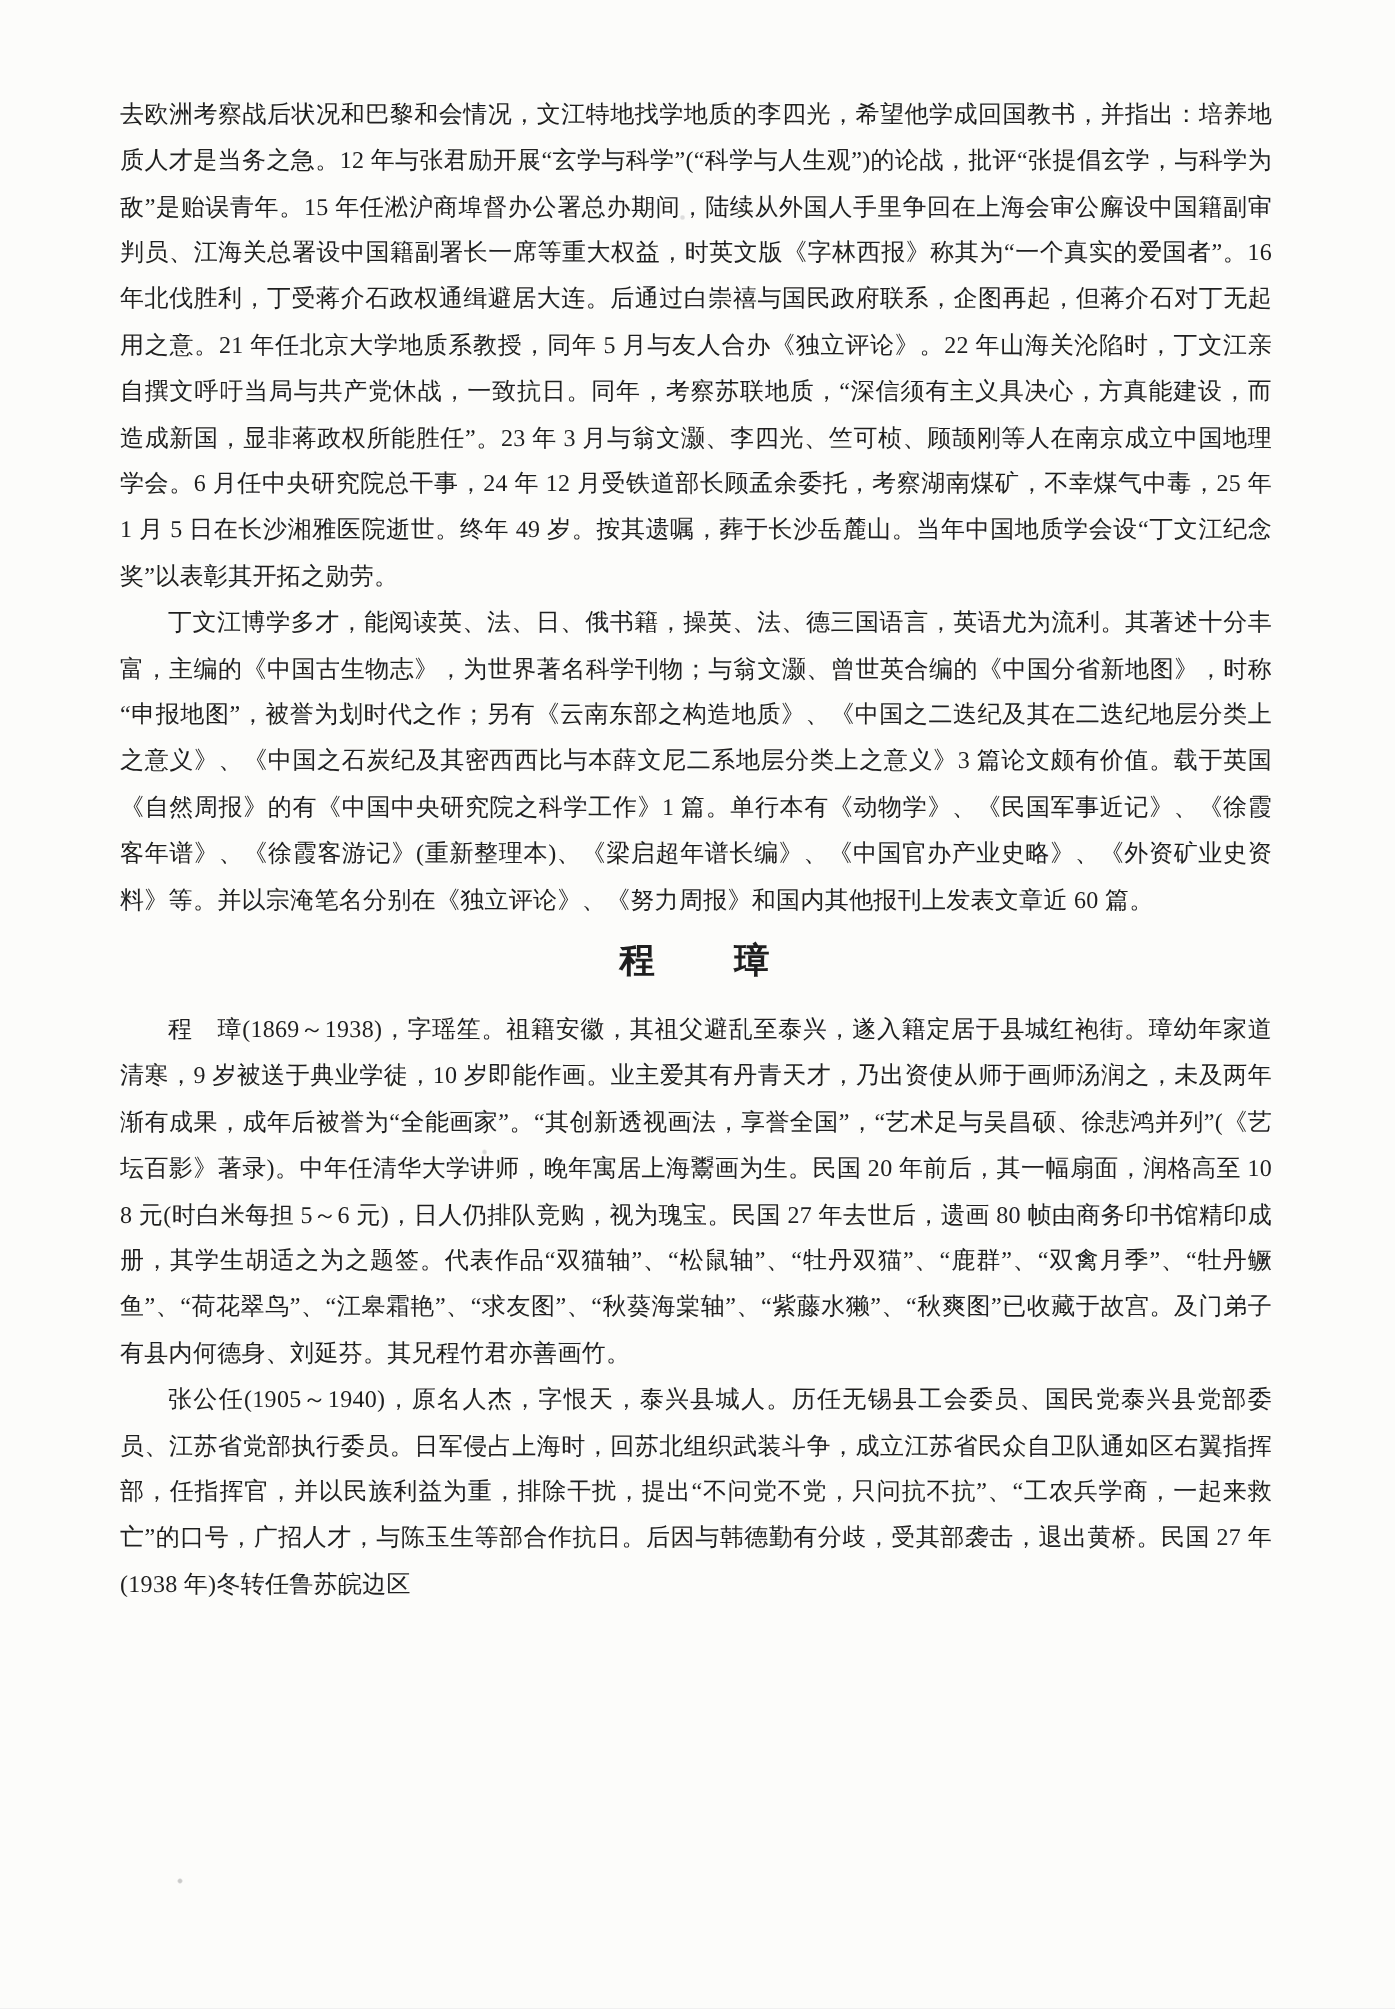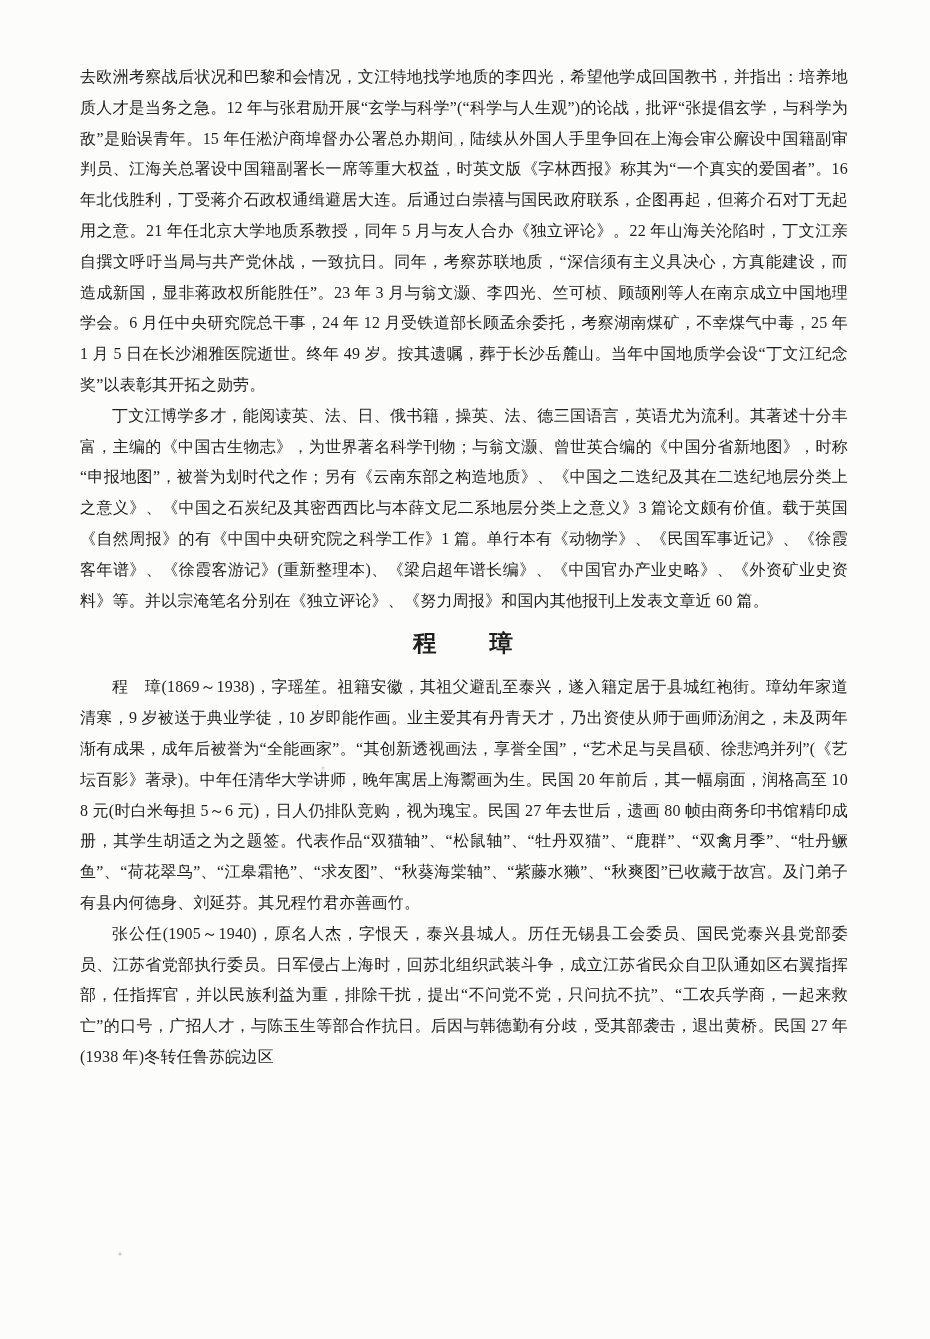--- a/index.html
+++ b/index.html
@@ -32,21 +32,21 @@
     text-justify: inter-character;
     text-indent: 2em;
     letter-spacing: 0.2px;
     word-break: break-all;
   }
   p.body.continuation {
     text-indent: 0;
   }
   h2.entry-heading {
     margin: 11px 0 13px 0;
-    font-family: Liberation Serif, serif;
+    font-family: Liberation Mono, monospace;
     font-weight: 700;
     font-size: 23.5px;
     line-height: 32px;
     text-align: center;
     letter-spacing: 2px;
     color: var(--ink, #1f1f1f);
   }
   
   .page::after {
     content: "";

